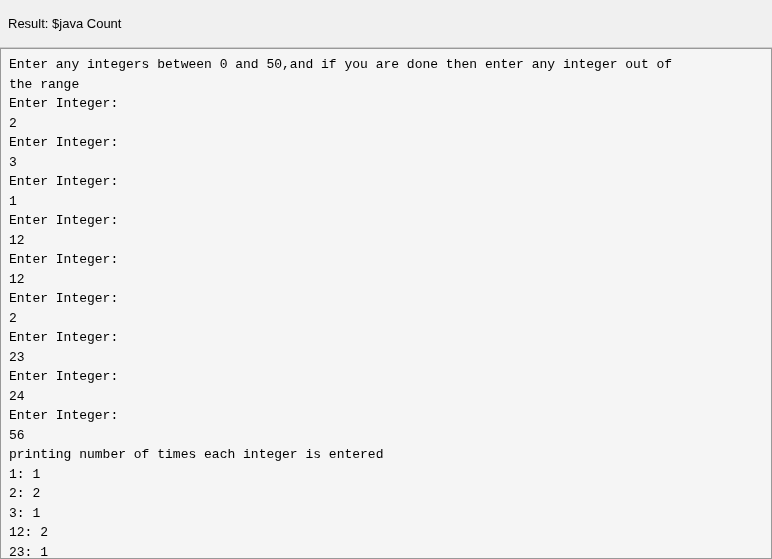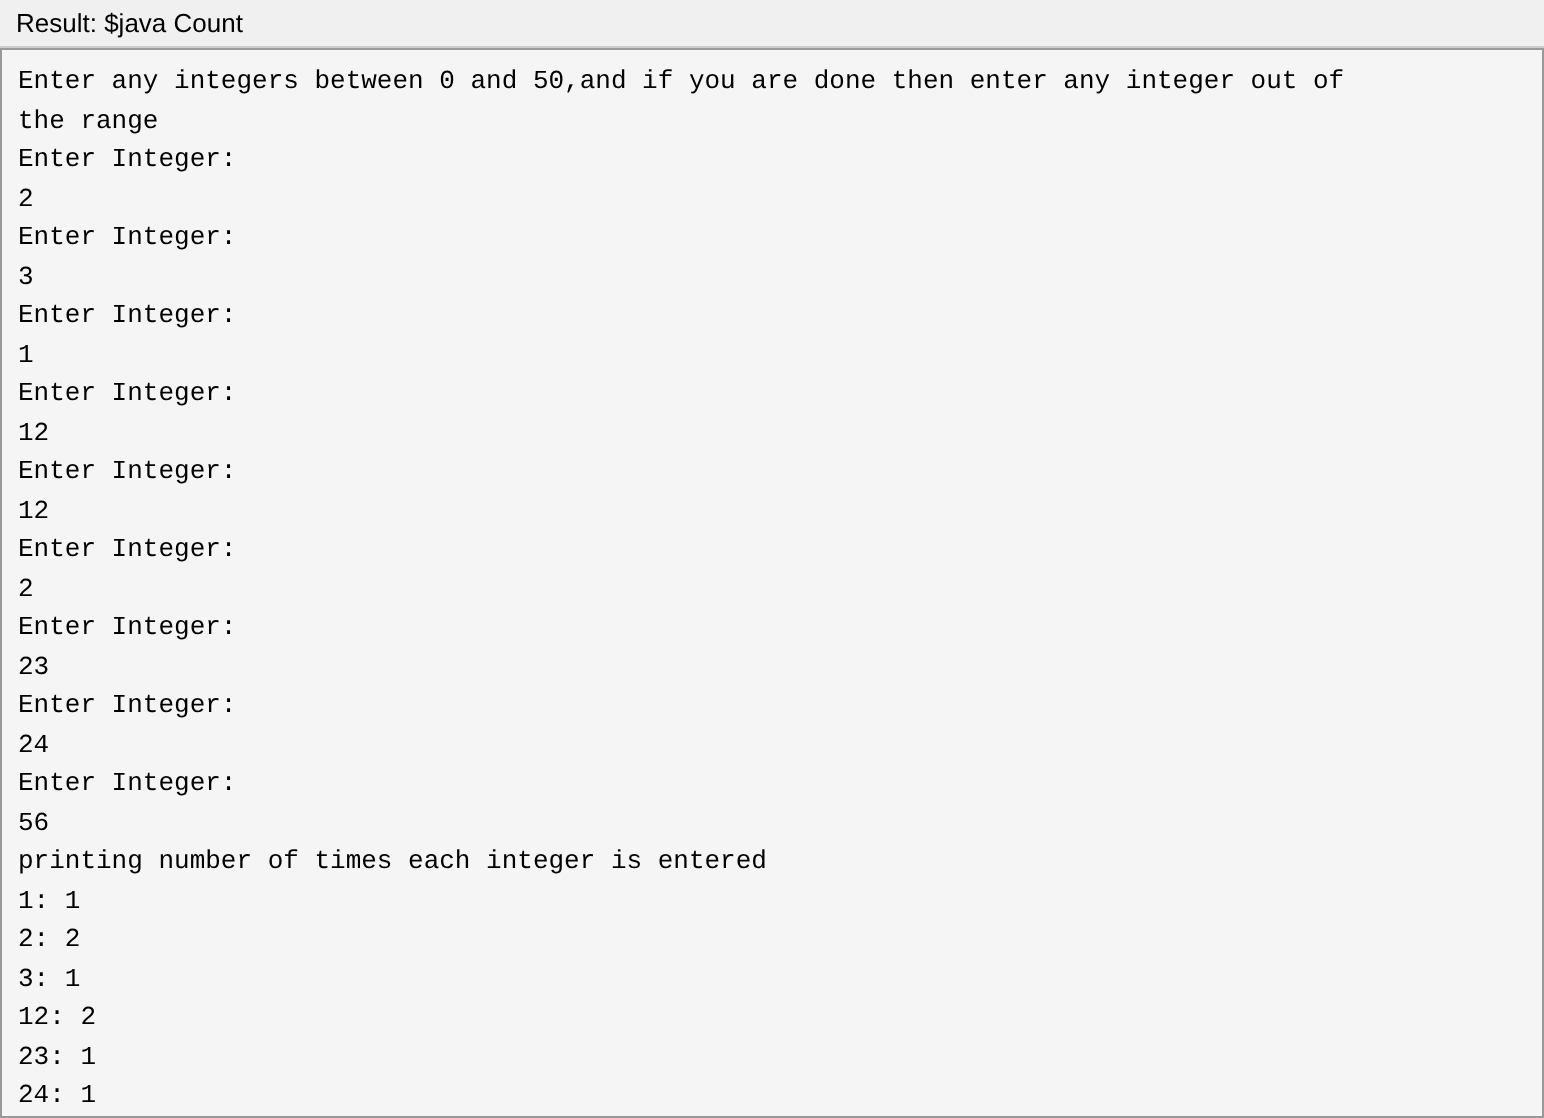--- a/index.html
+++ b/index.html
@@ -13,21 +13,21 @@
       font-family: 'Courier New', Courier, monospace;
       font-size: 13px;
       width: 772px;
       height: 559px;
       display: flex;
       flex-direction: column;
     }
 
     .title-bar {
       background: #f0f0f0;
-      padding: 4px 8px;
+      padding: 16px 8px;
       font-family: Arial, sans-serif;
       font-size: 13px;
       color: #000;
       border-bottom: 1px solid #ccc;
       flex-shrink: 0;
     }
 
     .terminal-container {
       background: #f5f5f5;
       border: 1px solid #999;

